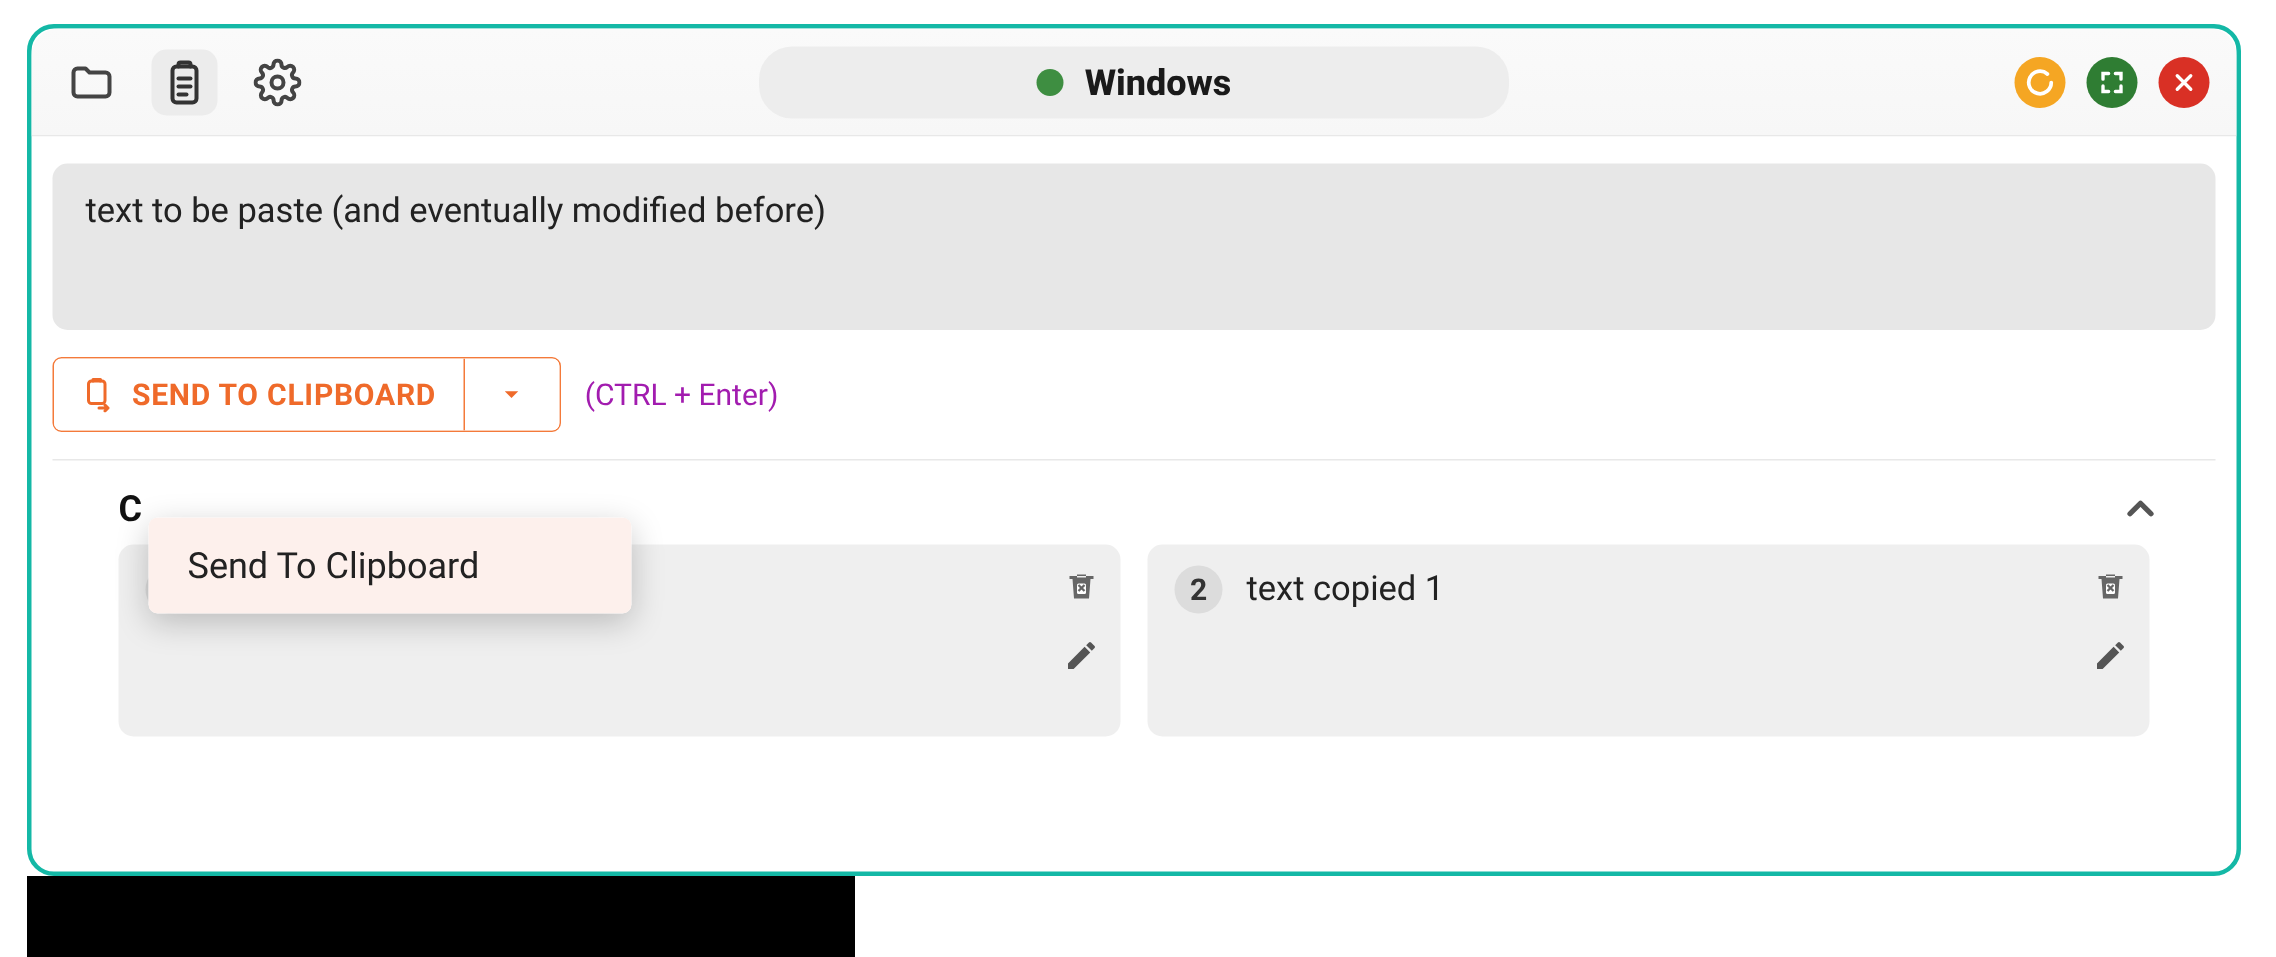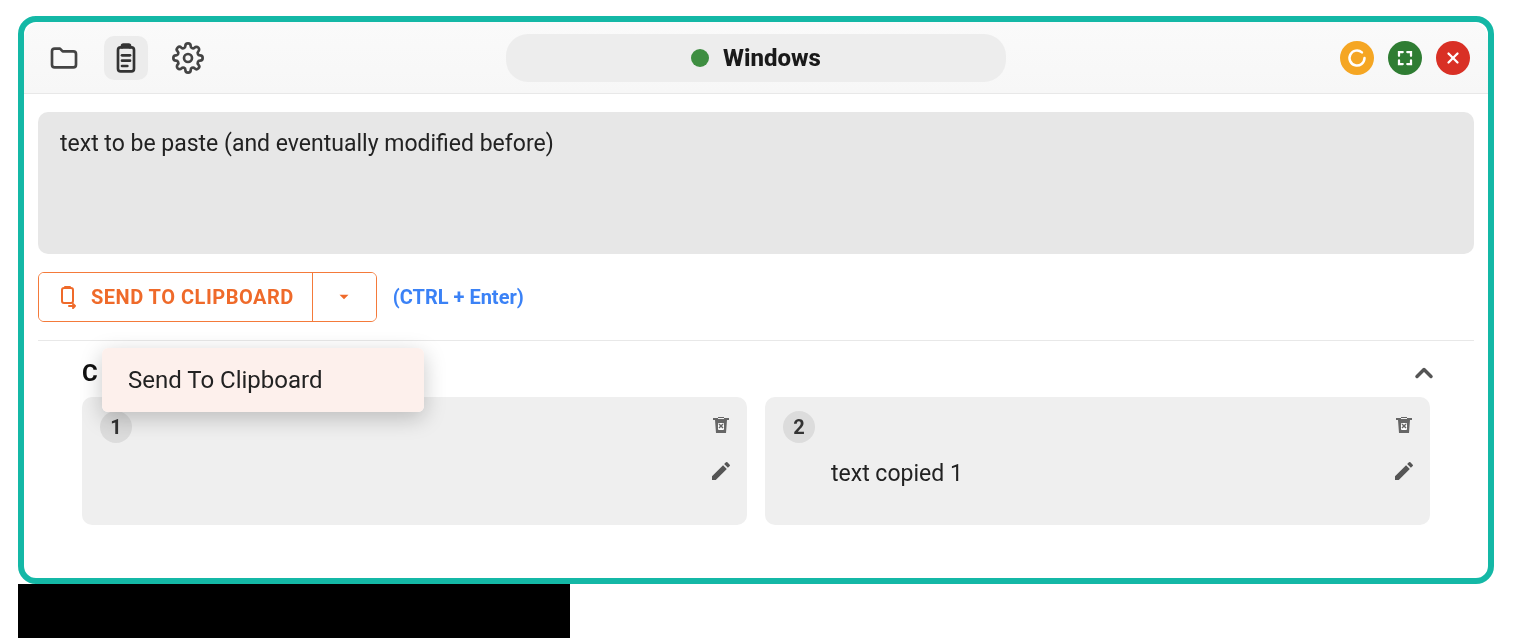--- a/index.html
+++ b/index.html
@@ -11,21 +11,21 @@
     overflow: hidden;
     position: relative;
   }
   .app-window {
     position: absolute;
     left: 18px;
     top: 16px;
     width: 1476px;
     height: 568px;
     background: #fff;
-    border: 6px solid #14b8a6;
+    border: 3px solid #14b8a6;
     border-radius: 18px;
     overflow: visible;
   }
   .topbar {
     height: 72px;
     display: flex;
     align-items: center;
     padding: 0 18px;
     border-bottom: 1px solid #e8e8e8;
     background: linear-gradient(#fafafa,#f7f7f7);
@@ -67,21 +67,21 @@
     width:34px;height:34px;border-radius:50%;
     display:flex;align-items:center;justify-content:center;
     cursor:pointer;
   }
   .circle-orange{background:#f5a623;}
   .circle-green{background:#2f7d33;}
   .circle-red{background:#d93025;}
   .content { padding: 18px 14px 0 14px; }
   .paste-area {
     width:100%;
-    height:142px;
+    height:111px;
     background:#e7e7e7;
     border:none;
     border-radius:10px;
     padding:18px 22px;
     font-size:23px;
     color:#222;
     resize:none;
     outline:none;
     font-family:inherit;
   }
@@ -108,21 +108,21 @@
     cursor:pointer;
     background:#fff;
   }
   .split-caret {
     width:64px;
     display:flex;align-items:center;justify-content:center;
     border-left:1px solid #f47a3a;
     cursor:pointer;
     background:#fff;
   }
-  .hint { font-size:20px; color:#3b82f6;font-weight:bold; }
+  .hint { font-size:20px; color:#a21caf; }
   .dropdown {
     position:absolute;
     left:78px; top:326px;
     width:322px;
     background:#fff;
     border-radius:6px;
     box-shadow:0 6px 22px rgba(0,0,0,0.22);
     overflow:hidden;
     z-index:50;
   }
@@ -151,21 +151,21 @@
     align-items:flex-start;
     gap:16px;
   }
   .card-num {
     width:32px;height:32px;border-radius:50%;
     background:#dcdcdc;
     display:flex;align-items:center;justify-content:center;
     font-weight:700;font-size:20px;color:#333;
     flex-shrink:0;
   }
-  .card-text { font-size:23px;color:#222;flex:1; padding-top:2px;margin-top:47px;}
+  .card-text { font-size:23px;color:#222;flex:1; padding-top:2px;}
   .card-actions {
     display:flex;flex-direction:column;gap:18px;align-items:center;
   }
   .card-action-btn { width:28px;height:28px;cursor:pointer;display:flex;align-items:center;justify-content:center; }
   .black-bar {
     position:absolute;
     left:18px; bottom:0;
     width:552px;height:54px;background:#000;
   }
   svg { display:block; }

